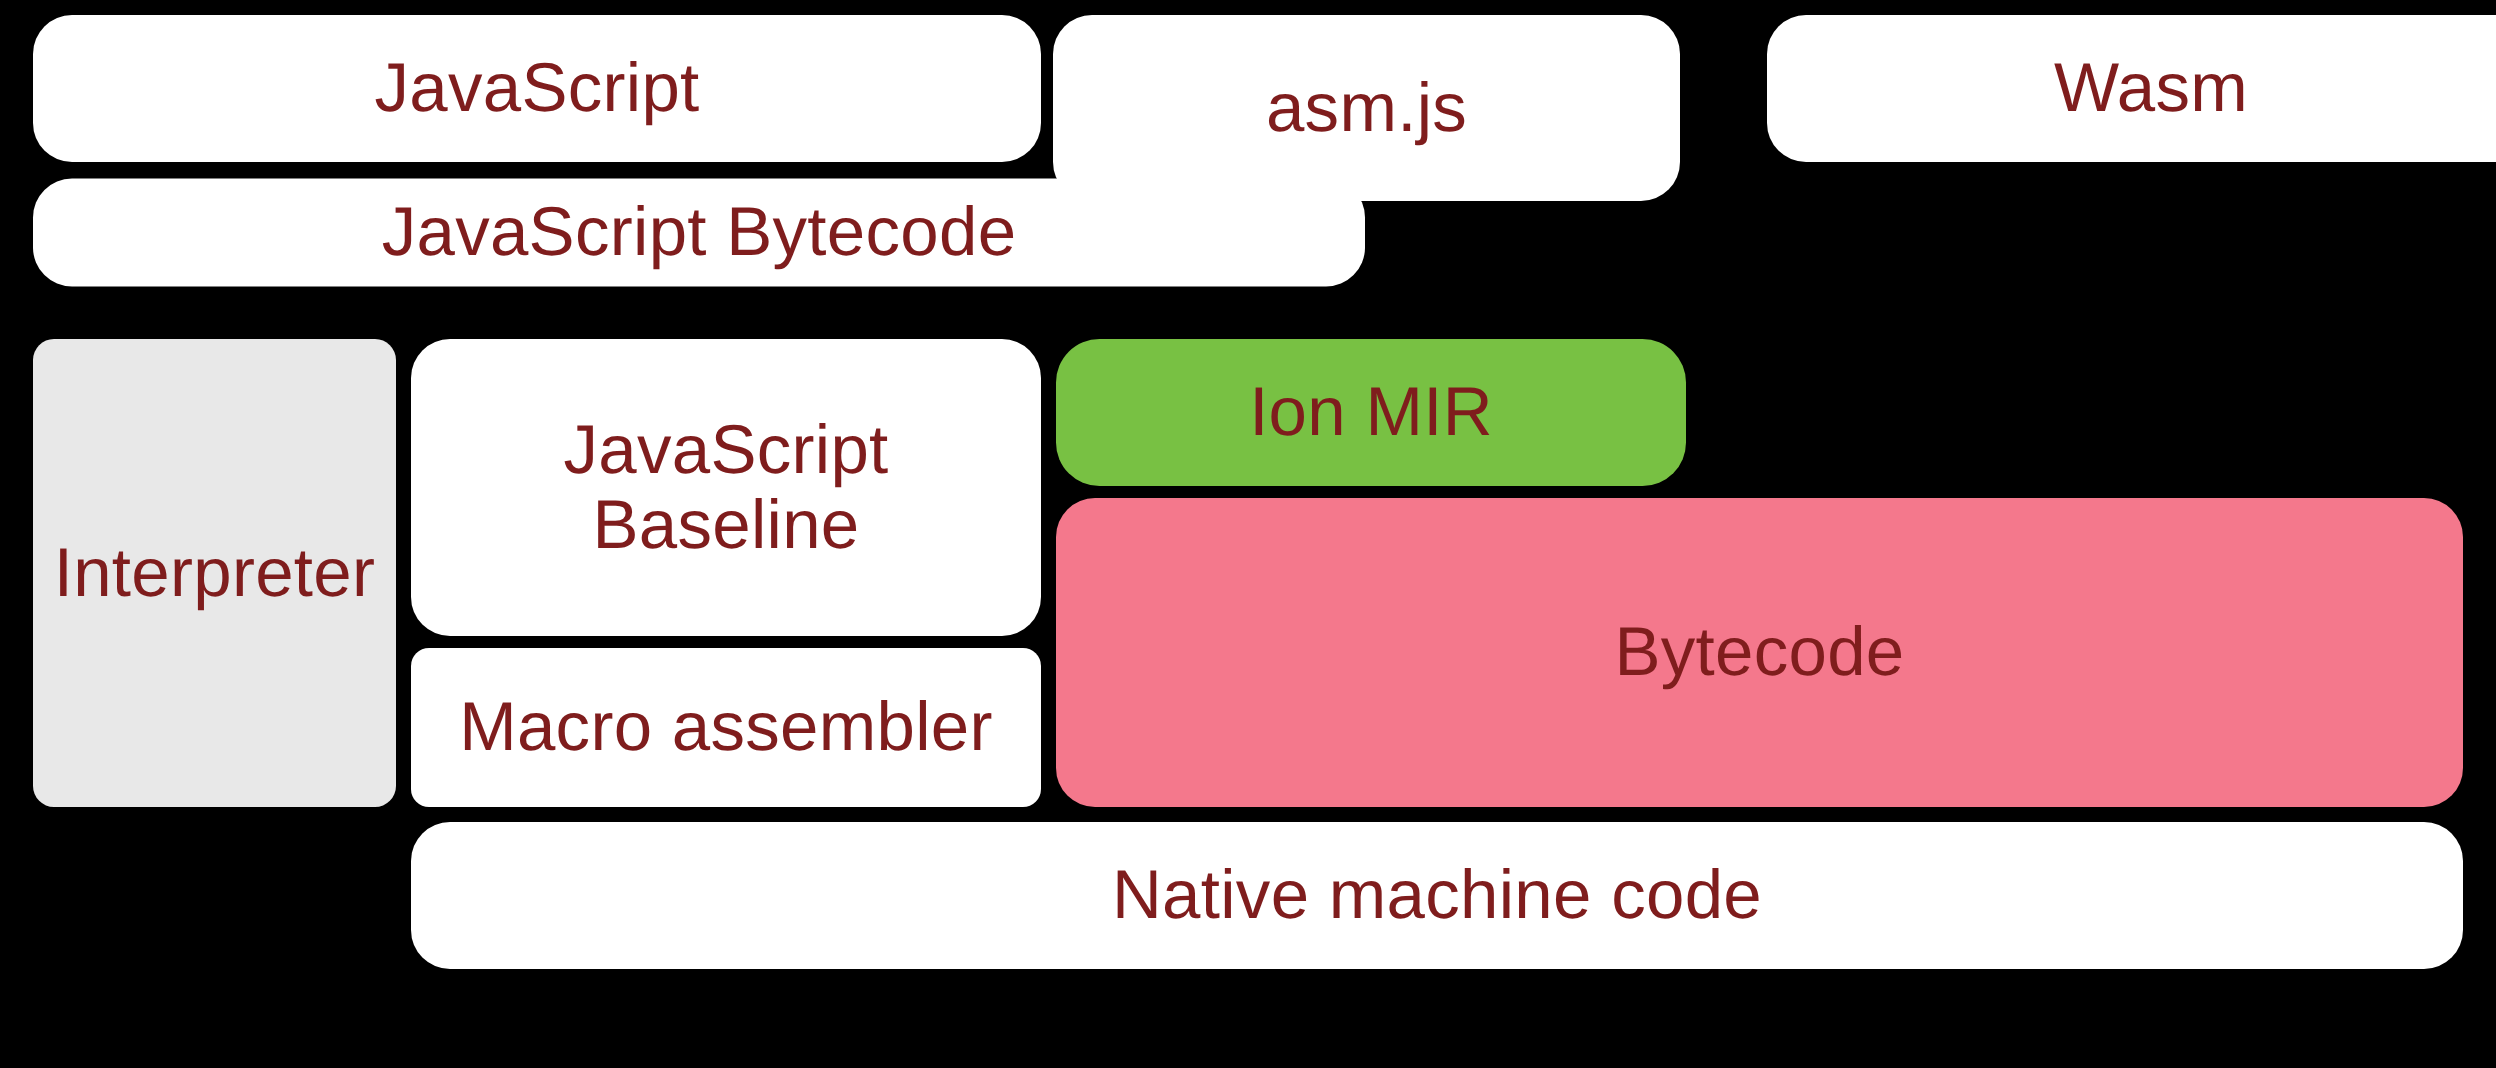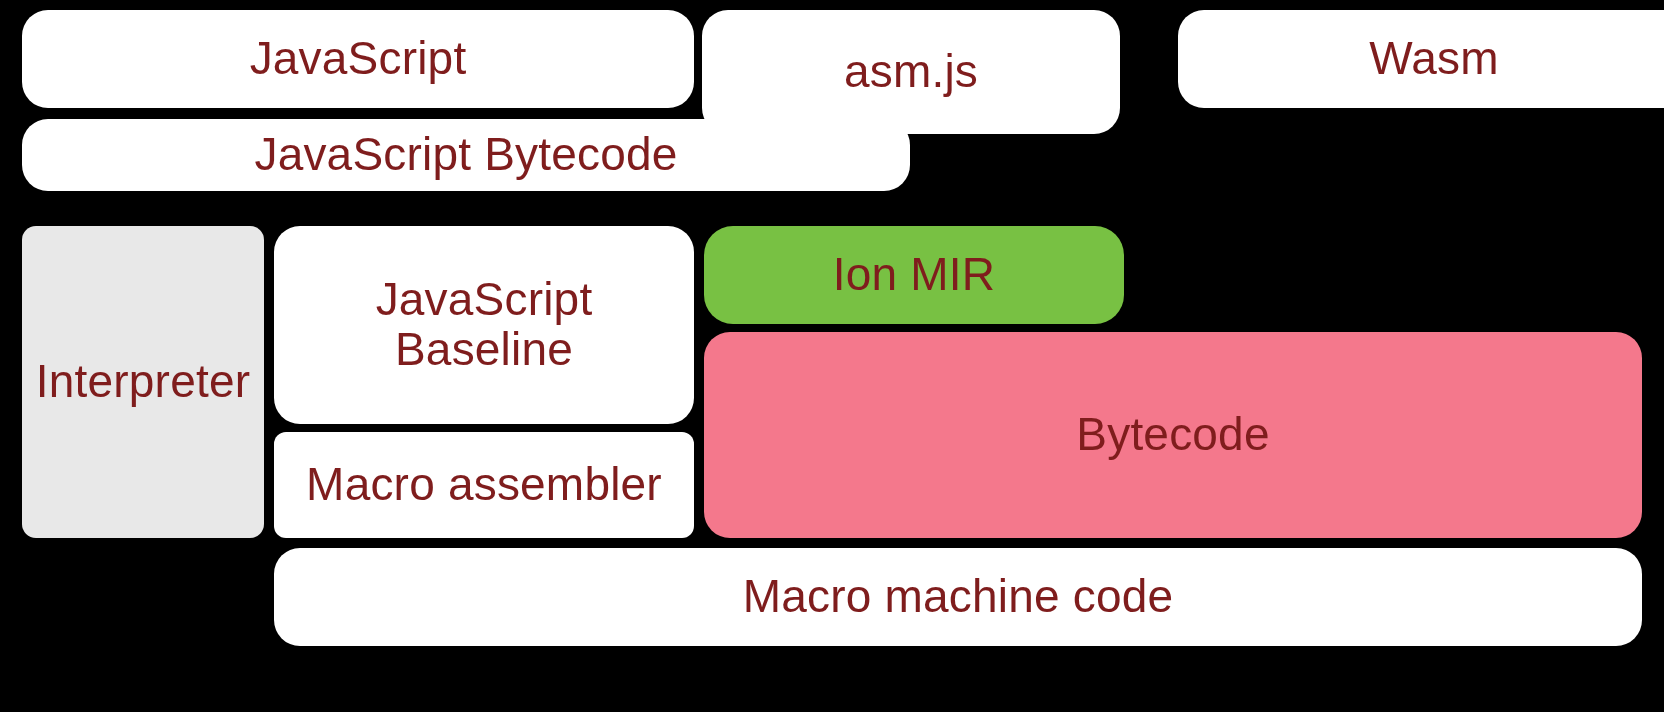--- a/index.html
+++ b/index.html
@@ -74,15 +74,15 @@
 
   <div class="node fill-white" id="n-js-baseline">JavaScript
 Baseline</div>
 
   <div class="node fill-white" id="n-macro-asm">Macro assembler</div>
 
   <div class="node fill-green" id="n-ion-mir">Ion MIR</div>
 
   <div class="node fill-pink" id="n-cretonne">Bytecode</div>
 
-  <div class="node fill-white" id="n-native-code">Macro machine code</div>
+  <div class="node fill-white" id="n-native-code">Native machine code</div>
 
 </div>
 
 </body></html>

